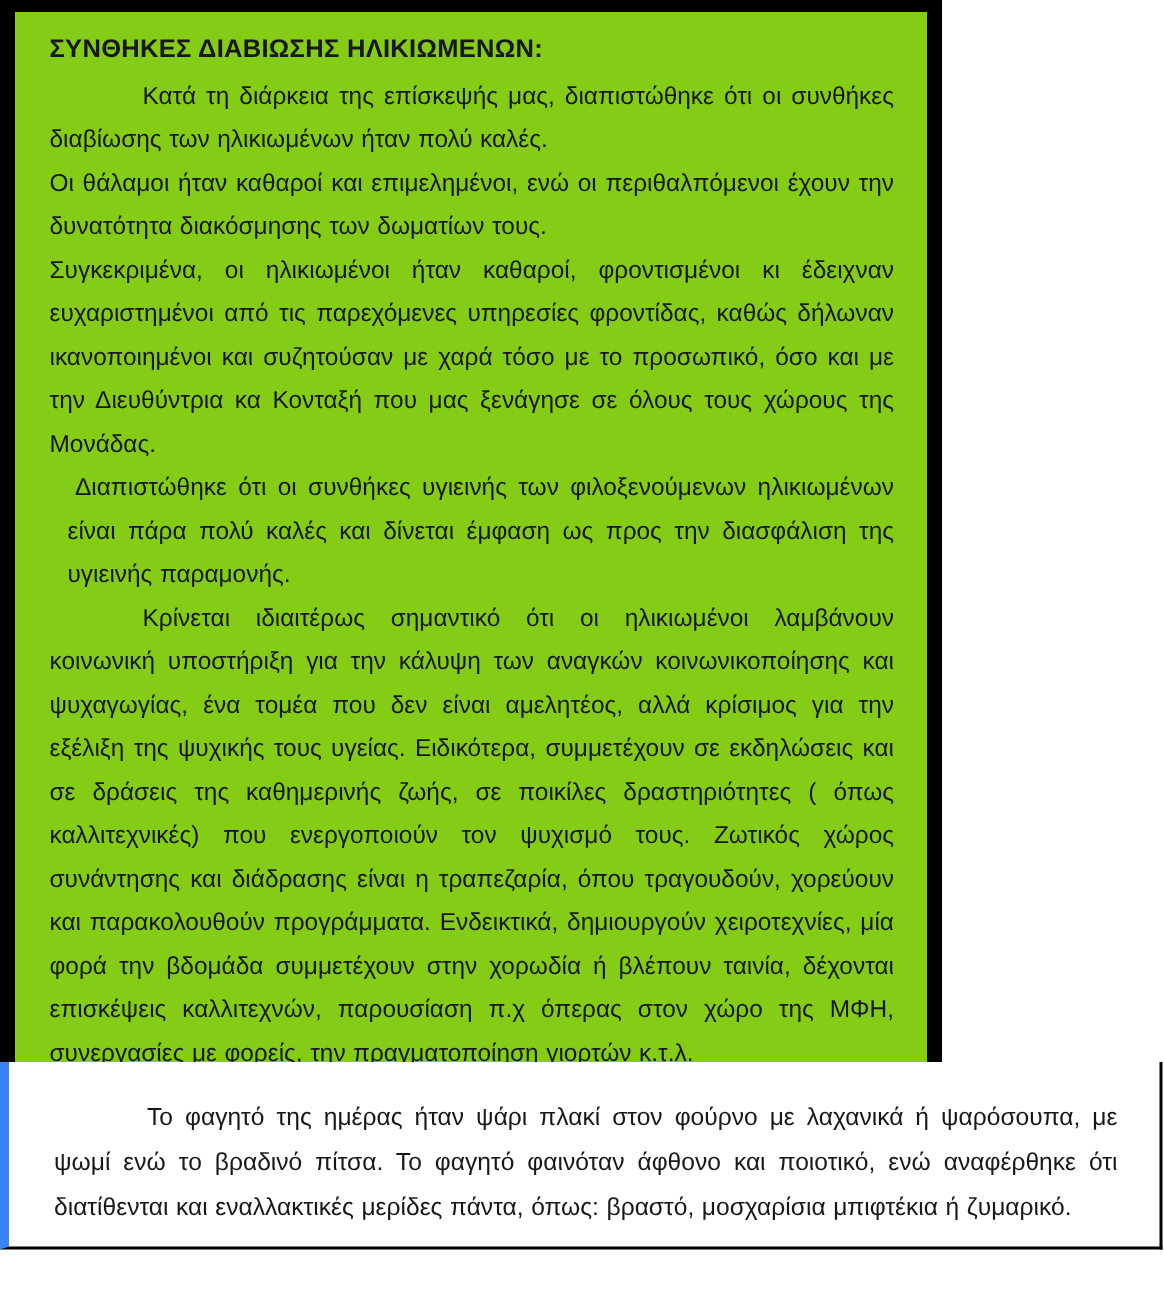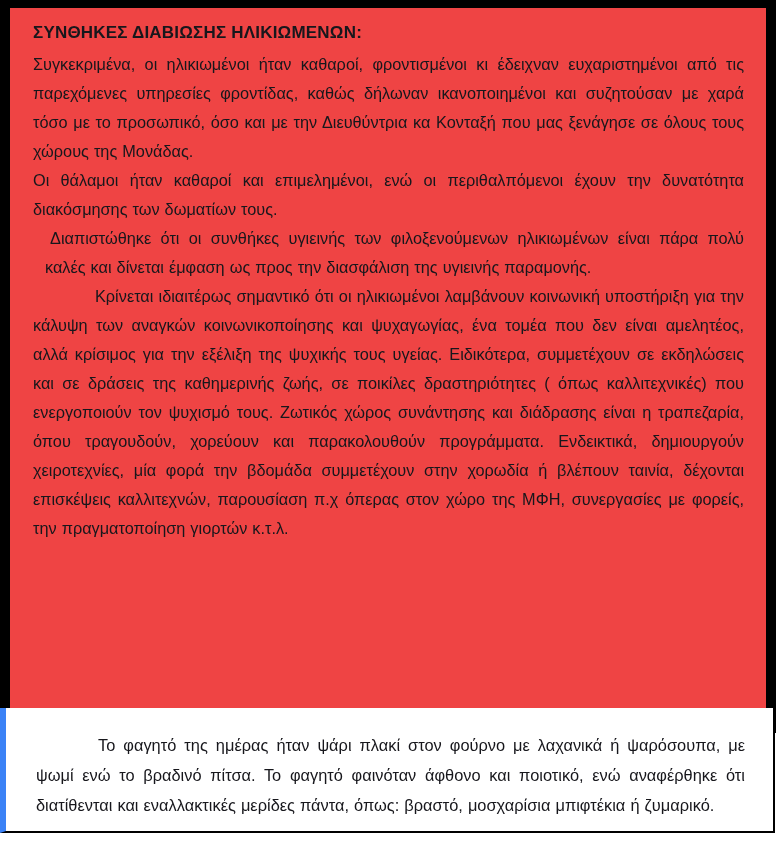--- a/index.html
+++ b/index.html
@@ -13,27 +13,27 @@
     position: relative;
     font-family: "Liberation Sans", sans-serif;
     color: #17171c;
     overflow: hidden;
   }
   
   .scan {
     position: absolute;
     left: 0;
     top: 0;
-    width: 776px;
+    width: 628px;
     height: 733px;
     box-sizing: border-box;
     border-top: 8px solid #000000;
     border-left: 10px solid #000000;
     border-right: 10px solid #000000;
-    background: #ef4444;
+    background: #84cc16;
     overflow: hidden;
   }
   .scan-inner {
     padding: 10px 22px 0 23px;
   }
   .doc-heading {
     margin: 0 0 3px 0;
     font-size: 17px;
     line-height: 29px;
     font-weight: bold;
@@ -77,24 +77,25 @@
   }
 </style>
 </head>
 <body>
 
 <div class="scan">
   <div class="scan-inner">
     <h1 class="doc-heading">ΣΥΝΘΗΚΕΣ ΔΙΑΒΙΩΣΗΣ ΗΛΙΚΙΩΜΕΝΩΝ:</h1>
 
 
+    <p class="par indent">Κατά τη διάρκεια της επίσκεψής μας, διαπιστώθηκε ότι οι συνθήκες διαβίωσης των ηλικιωμένων  ήταν πολύ καλές.</p>
+
+    <p class="par">Οι θάλαμοι ήταν καθαροί και επιμελημένοι, ενώ οι περιθαλπόμενοι  έχουν την δυνατότητα διακόσμησης  των δωματίων τους.</p>
 
     <p class="par">Συγκεκριμένα, οι ηλικιωμένοι ήταν καθαροί, φροντισμένοι κι έδειχναν ευχαριστημένοι από τις παρεχόμενες υπηρεσίες φροντίδας, καθώς δήλωναν ικανοποιημένοι και συζητούσαν με χαρά τόσο με το προσωπικό, όσο και με την Διευθύντρια κα Κονταξή που μας ξενάγησε σε όλους τους χώρους της Μονάδας.</p>
-
-    <p class="par">Οι θάλαμοι ήταν καθαροί και επιμελημένοι, ενώ οι περιθαλπόμενοι  έχουν την δυνατότητα διακόσμησης  των δωματίων τους.</p>
 
     <p class="par space-indent">Διαπιστώθηκε ότι οι συνθήκες υγιεινής των φιλοξενούμενων ηλικιωμένων είναι πάρα πολύ καλές και δίνεται έμφαση ως προς την διασφάλιση της υγιεινής παραμονής.</p>
 
     <p class="par indent">Κρίνεται ιδιαιτέρως σημαντικό ότι οι ηλικιωμένοι  λαμβάνουν κοινωνική υποστήριξη  για την κάλυψη των αναγκών κοινωνικοποίησης και ψυχαγωγίας, ένα τομέα που δεν είναι αμελητέος, αλλά κρίσιμος για την εξέλιξη της ψυχικής τους υγείας. Ειδικότερα,  συμμετέχουν σε εκδηλώσεις και σε δράσεις της καθημερινής ζωής, σε ποικίλες δραστηριότητες ( όπως καλλιτεχνικές) που ενεργοποιούν τον ψυχισμό τους. Ζωτικός χώρος συνάντησης και διάδρασης είναι η τραπεζαρία, όπου τραγουδούν, χορεύουν και παρακολουθούν προγράμματα. Ενδεικτικά, δημιουργούν  χειροτεχνίες, μία φορά την βδομάδα συμμετέχουν στην χορωδία ή βλέπουν ταινία, δέχονται  επισκέψεις καλλιτεχνών, παρουσίαση π.χ  όπερας στον χώρο της ΜΦΗ, συνεργασίες με φορείς,  την πραγματοποίηση γιορτών  κ.τ.λ.</p>
 
   </div>
 </div>
 
 <div class="food-note">
   <p class="par indent">Το φαγητό της ημέρας ήταν ψάρι πλακί στον φούρνο με λαχανικά  ή ψαρόσουπα, με ψωμί  ενώ το βραδινό πίτσα. Το φαγητό φαινόταν άφθονο και ποιοτικό, ενώ αναφέρθηκε ότι διατίθενται  και εναλλακτικές μερίδες πάντα, όπως: βραστό, μοσχαρίσια μπιφτέκια ή ζυμαρικό.</p>

